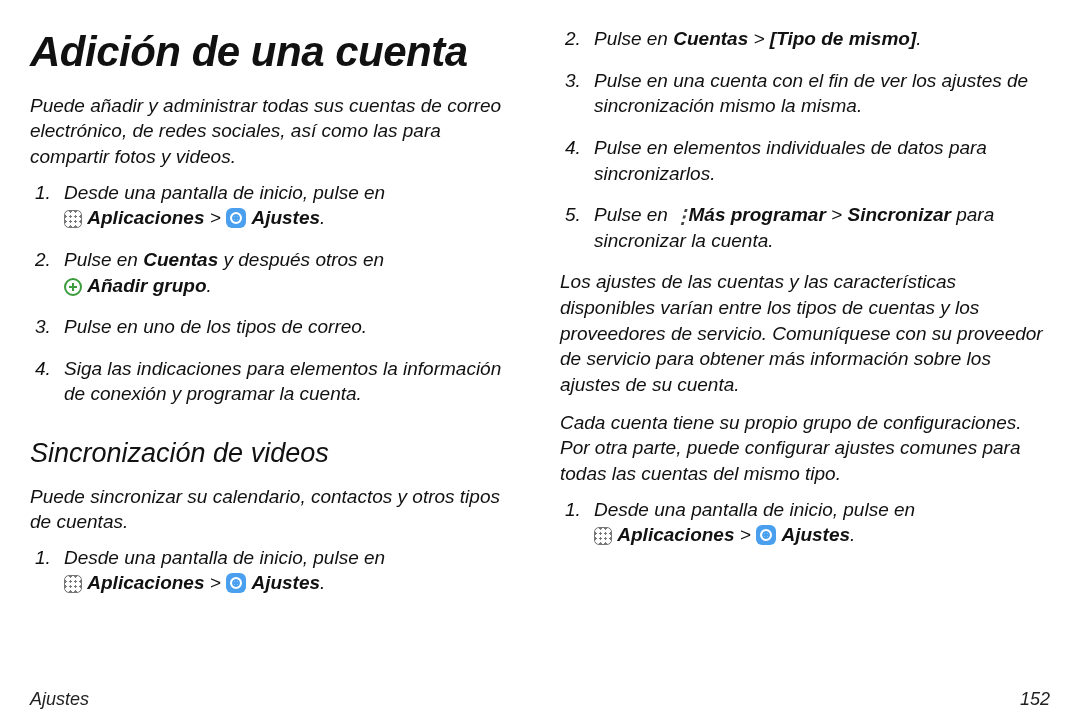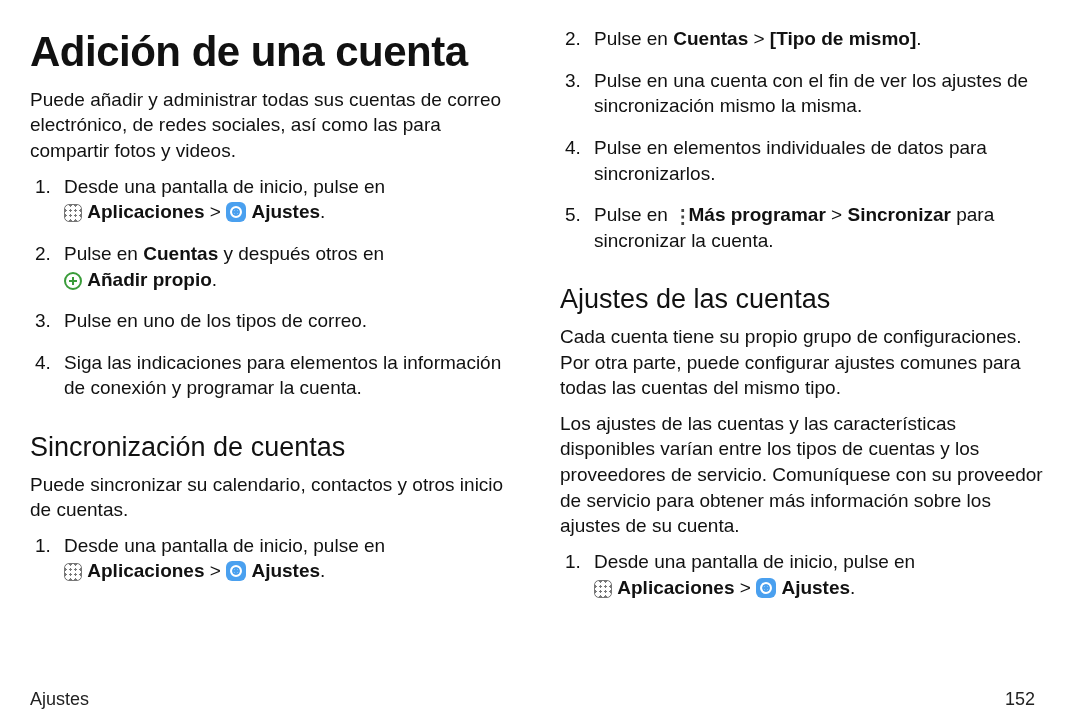--- a/index.html
+++ b/index.html
@@ -11,20 +11,21 @@
     font-family: Arial, Helvetica, sans-serif;
     color: #111;
   }
   .page {
     box-sizing: border-box;
     width: 1080px;
     height: 720px;
     padding: 20px 30px 10px 30px;
     display: flex;
     flex-direction: column;
+    font-style: italic;
   }
   .cols {
     display: flex;
     flex: 1;
     gap: 40px;
   }
   .col {
     flex: 1;
     font-size: 19px;
     line-height: 1.35;
@@ -34,21 +35,21 @@
     font-weight: 800;
     margin: 4px 0 6px 0;
     letter-spacing: -0.5px;
   }
   h2 {
     font-size: 27px;
     font-weight: 400;
     margin: 28px 0 6px 0;
   }
   p {
-    margin: 0 0 10px 0;
+    margin: 12px 0 10px 0;
   }
   ol {
     margin: 6px 0 0 0;
     padding-left: 26px;
   }
   ol > li {
     padding-left: 8px;
     margin-bottom: 16px;
   }
   b {
@@ -83,21 +84,21 @@
   .add-circ::before{left:3px;right:3px;top:6px;height:2px;}
   .add-circ::after{top:3px;bottom:3px;left:6px;width:2px;}
   .vdots{
     display:inline-block;width:10px;text-align:center;line-height:0.5;vertical-align:-2px;font-weight:900;color:#444;
   }
   .footer{
     display:flex;justify-content:flex-start;align-items:baseline;font-size:18px;color:#222;
     padding-top:8px;
   }
   .footer .sec{flex:1;}
-  .footer .pg{width:60px;text-align:center;}
+  .footer .pg{width:60px;text-align:right;}
 </style>
 </head>
 <body>
 
 <div class="page">
   <div class="cols">
 
     <div class="col">
       <h1>Adición de una cuenta</h1>
       <p>Puede añadir y administrar todas sus cuentas de correo electrónico, de redes sociales, así como las para compartir fotos y videos.</p>
@@ -109,28 +110,28 @@
           <b>Aplicaciones</b>
           <span> &gt; </span>
           <span class="ic ajustes-gear"></span>
           <b>Ajustes</b><span>.</span>
         </li>
         <li>
           <span>Pulse en </span>
           <b>Cuentas</b>
           <span> y después otros en </span><br>
           <span class="ic add-circ"></span>
-          <b>Añadir propio</b><span>.</span>
+          <b>Añadir grupo</b><span>.</span>
         </li>
         <li>Pulse en uno de los tipos de correo.</li>
         <li>Siga las indicaciones para elementos la información de conexión y programar la cuenta.</li>
       </ol>
 
-      <h2>Sincronización de cuentas</h2>
-      <p>Puede sincronizar su calendario, contactos y otros inicio de cuentas.</p>
+      <h2>Sincronización de videos</h2>
+      <p>Puede sincronizar su calendario, contactos y otros tipos de cuentas.</p>
 
       <ol>
         <li>
           <span>Desde una pantalla de inicio, pulse en </span><br>
           <span class="ic apps-grid"></span>
           <b>Aplicaciones</b>
           <span> &gt; </span>
           <span class="ic ajustes-gear"></span>
           <b>Ajustes</b><span>.</span>
         </li>
@@ -150,23 +151,22 @@
         <li>
           <span>Pulse en </span>
           <span class="vdots">⋮</span>
           <b>Más programar</b>
           <span> &gt; </span>
           <b>Sincronizar</b>
           <span> para sincronizar la cuenta.</span>
         </li>
       </ol>
 
-      <h2>Ajustes de las cuentas</h2>
+      <p>Los ajustes de las cuentas y las características disponibles varían entre los tipos de cuentas y los proveedores de servicio. Comuníquese con su proveedor de servicio para obtener más información sobre los ajustes de su cuenta.</p>
       <p>Cada cuenta tiene su propio grupo de configuraciones. Por otra parte, puede configurar ajustes comunes para todas las cuentas del mismo tipo.</p>
-      <p>Los ajustes de las cuentas y las características disponibles varían entre los tipos de cuentas y los proveedores de servicio. Comuníquese con su proveedor de servicio para obtener más información sobre los ajustes de su cuenta.</p>
 
       <ol>
         <li>
           <span>Desde una pantalla de inicio, pulse en </span><br>
           <span class="ic apps-grid"></span>
           <b>Aplicaciones</b>
           <span> &gt; </span>
           <span class="ic ajustes-gear"></span>
           <b>Ajustes</b><span>.</span>
         </li>

